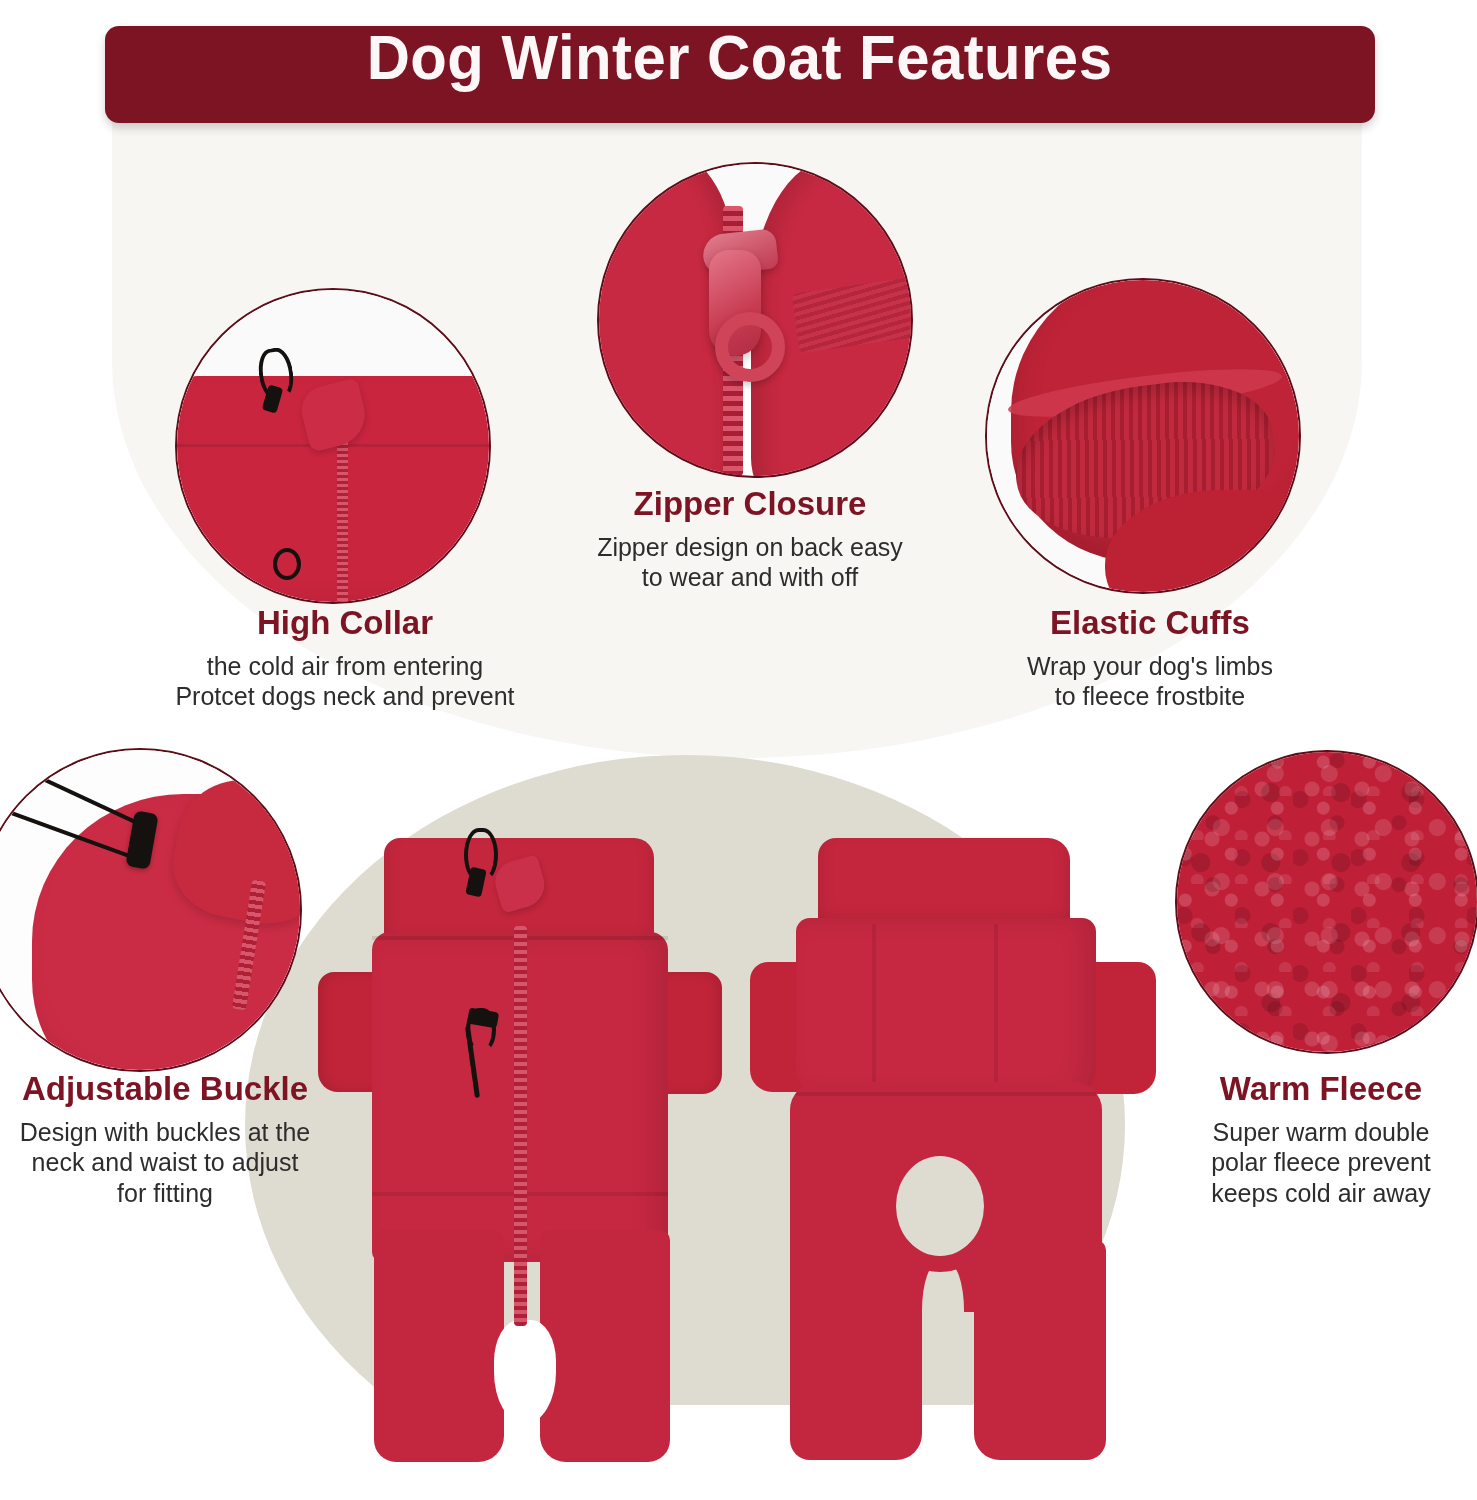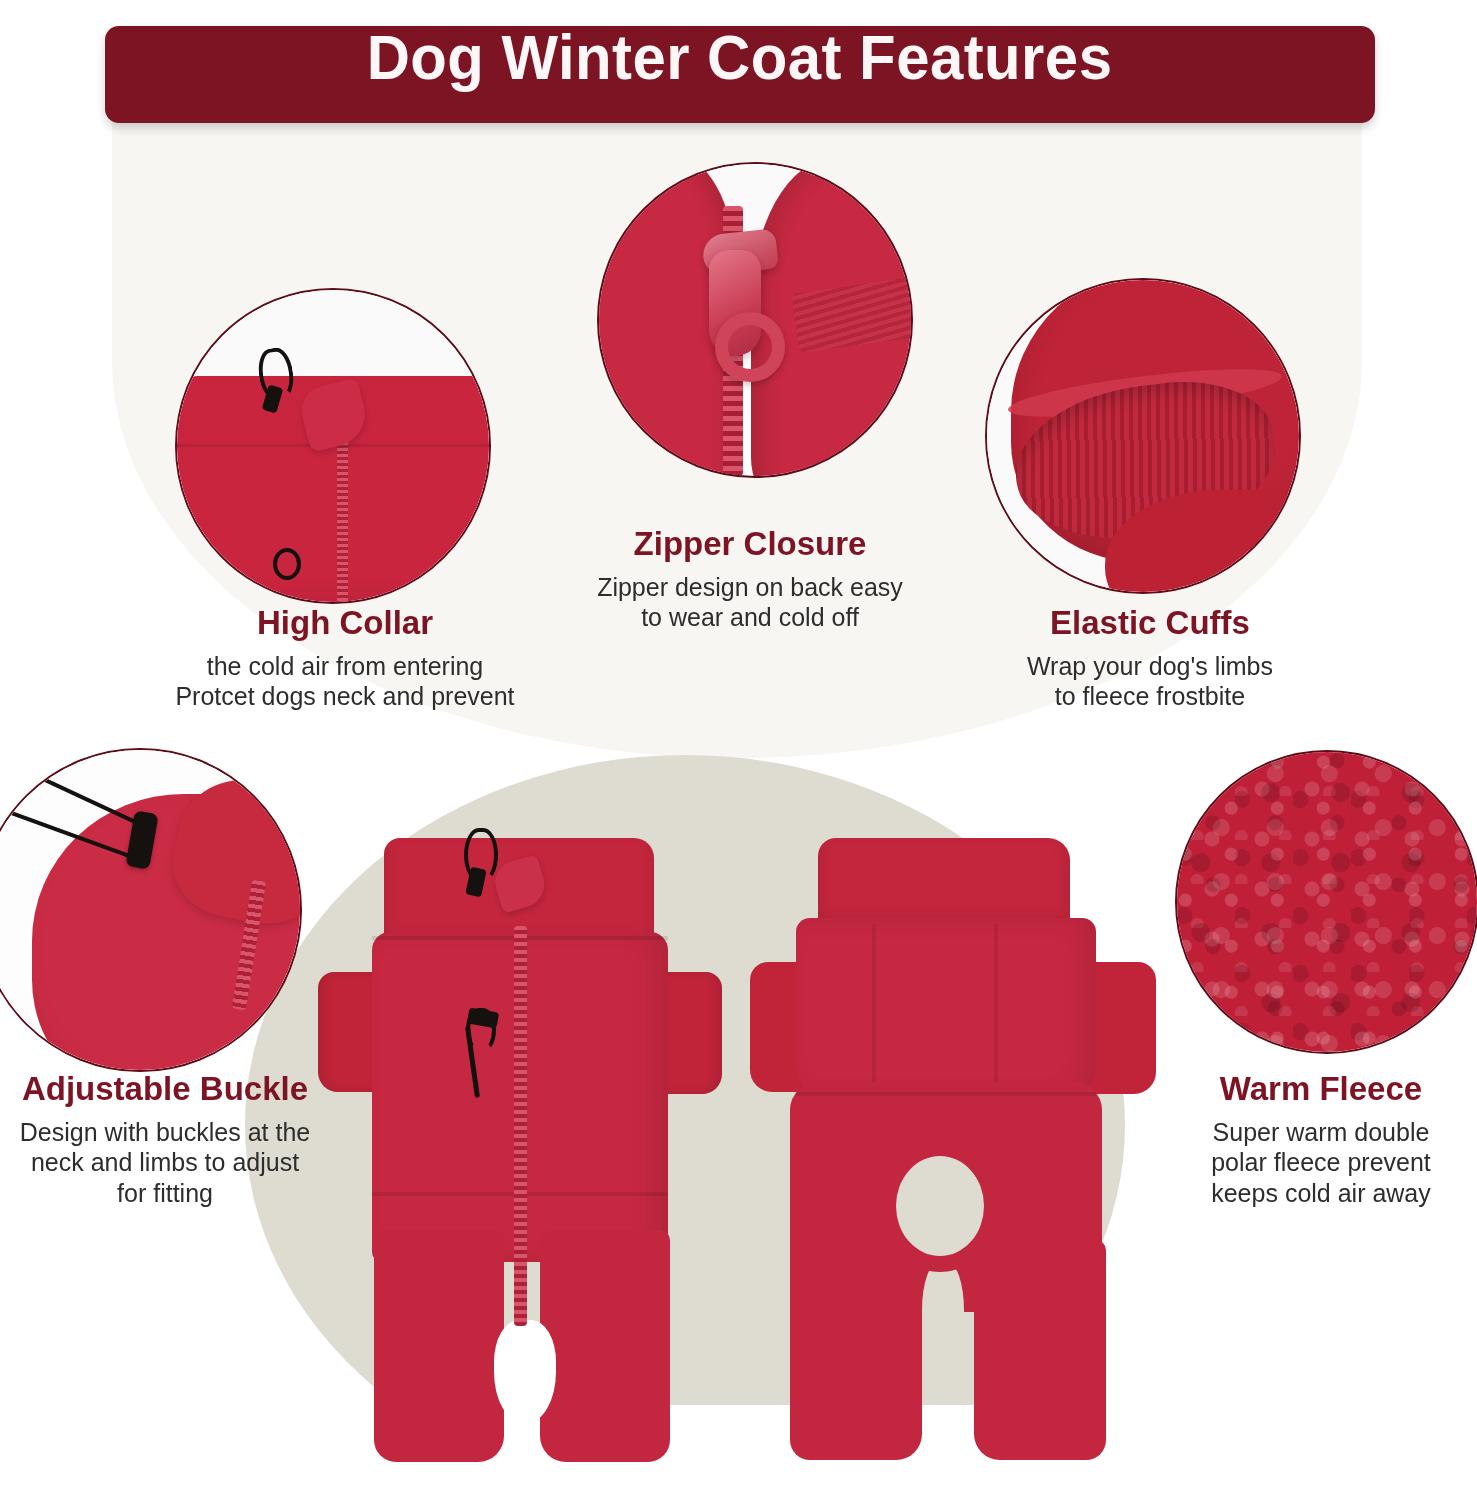--- a/index.html
+++ b/index.html
@@ -230,21 +230,21 @@
   .cap-title{
     color:#7d1424;font-size:33px;font-weight:bold;
     line-height:1.18;margin:0 0 8px 0;white-space:nowrap;
   }
   .cap-desc{
     color:#2d2d2d;font-size:25px;line-height:1.22;margin:0;
     font-weight:400;
   }
 
   .cap-collar{left:120px;top:604px;width:450px;}
-  .cap-zip{left:530px;top:485px;width:440px;margin-top:40px;}
+  .cap-zip{left:530px;top:485px;width:440px;}
   .cap-cuff{left:940px;top:604px;width:420px;}
   .cap-buckle{left:0px;top:1070px;width:330px;}
   .cap-fleece{left:1165px;top:1070px;width:312px;}
 
   
   .product{position:absolute;z-index:4;}
 
   
   .front{left:318px;top:820px;width:400px;height:650px;}
   .front .collar{
@@ -467,33 +467,33 @@
 
   <div class="caption cap-collar">
     <p class="cap-title">High Collar</p>
     <p class="cap-desc">the cold air from entering</p>
     <p class="cap-desc">Protcet dogs neck and prevent</p>
   </div>
 
   <div class="caption cap-zip">
     <p class="cap-title">Zipper Closure</p>
     <p class="cap-desc">Zipper design on back easy</p>
-    <p class="cap-desc">to wear and cold off</p>
+    <p class="cap-desc">to wear and with off</p>
   </div>
 
   <div class="caption cap-cuff">
     <p class="cap-title">Elastic Cuffs</p>
     <p class="cap-desc">Wrap your dog's limbs</p>
     <p class="cap-desc">to fleece frostbite</p>
   </div>
 
   <div class="caption cap-buckle">
     <p class="cap-title">Adjustable Buckle</p>
     <p class="cap-desc">Design with buckles at the</p>
-    <p class="cap-desc">neck and limbs to adjust</p>
+    <p class="cap-desc">neck and waist to adjust</p>
     <p class="cap-desc">for fitting</p>
   </div>
 
   <div class="caption cap-fleece">
     <p class="cap-title">Warm Fleece</p>
     <p class="cap-desc">Super warm double</p>
     <p class="cap-desc">polar fleece prevent</p>
     <p class="cap-desc">keeps cold air away</p>
   </div>
 

